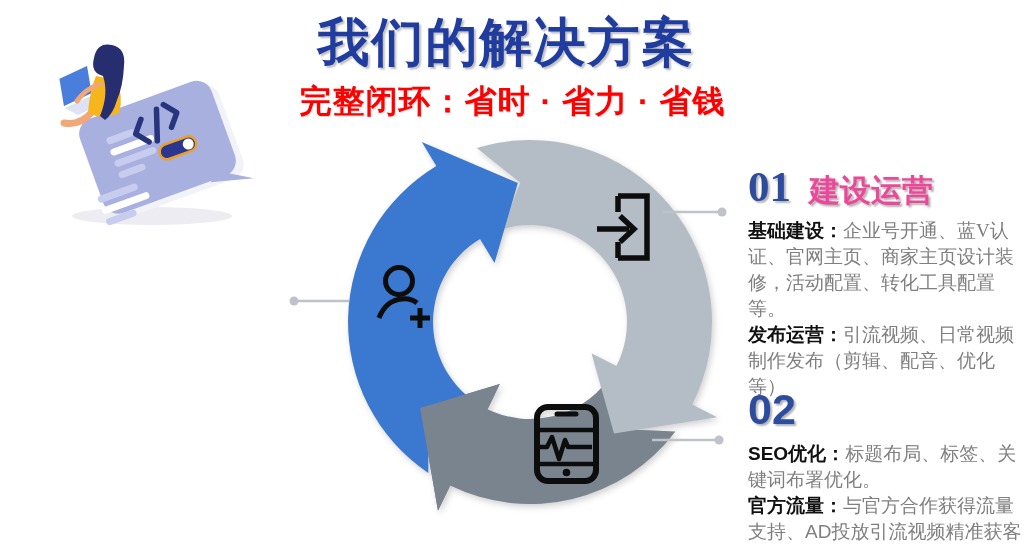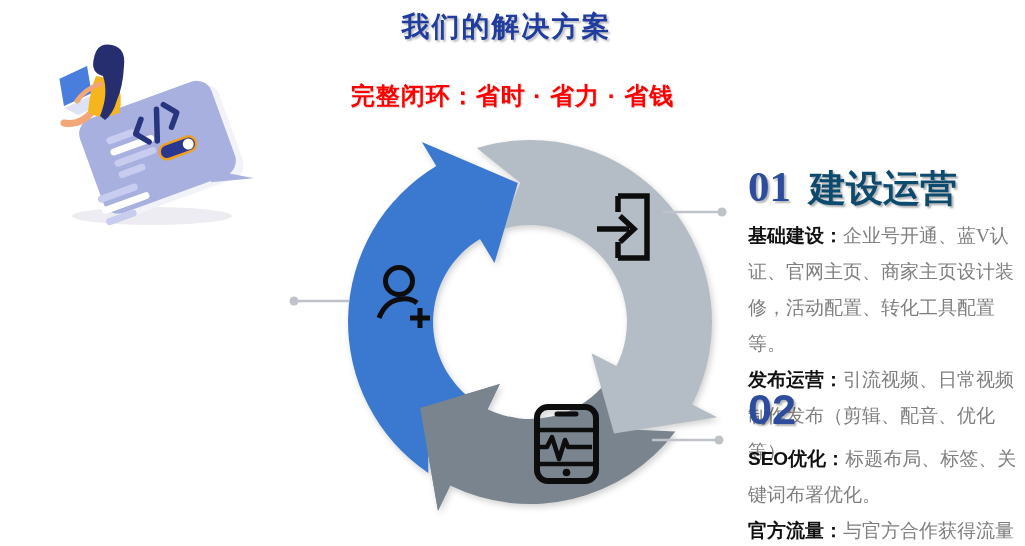--- a/index.html
+++ b/index.html
@@ -3,40 +3,40 @@
 <meta charset="utf-8">
 <style>
   html,body{margin:0;padding:0;background:#ffffff;}
   .stage{
     position:relative;width:1025px;height:546px;overflow:hidden;background:#ffffff;
     font-family:"Liberation Sans","DejaVu Sans",sans-serif;
   }
   .bgsvg{position:absolute;left:0;top:0;width:1025px;height:546px;}
   .title{
     position:absolute;left:0;right:12px;top:8px;text-align:center;
-    font-size:28px;font-weight:bold;color:#1F3C9E;letter-spacing:2px;
+    font-size:52px;font-weight:bold;color:#1F3C9E;letter-spacing:2px;
     text-shadow:2px 2px 2px rgba(0,0,0,0.25);
   }
   .subtitle{
     position:absolute;left:0;right:0;top:80px;text-align:center;
-    font-size:24px;font-weight:bold;color:#FF0000;letter-spacing:1px;
+    font-size:32px;font-weight:bold;color:#FF0000;letter-spacing:1px;
     text-shadow:1px 1px 1px rgba(0,0,0,0.15);
   }
   .sec{position:absolute;}
   .sec-head{display:flex;align-items:baseline;}
   .num{
     font-size:43px;font-weight:bold;color:#2E4C9E;line-height:1;
     text-shadow:2px 2px 2px rgba(0,0,0,0.3);
   }
   .hd{
-    font-size:37px;font-weight:bold;color:#0c4a6e;margin-left:18px;line-height:1;
+    font-size:31px;font-weight:bold;color:#ec4899;margin-left:18px;line-height:1;
     text-shadow:2px 2px 2px rgba(0,0,0,0.3);
   }
   .sec p{
-    margin:0;font-size:19px;line-height:36px;color:#7F7F7F;
+    margin:0;font-size:19px;line-height:26px;color:#7F7F7F;
     text-align:left;word-break:break-all;
   }
   .sec p b{color:#111111;font-weight:bold;}
   .sec01{left:748px;top:165px;width:276px;font-family:Liberation Serif, serif;}
   .sec01 .sec-head{margin-bottom:10px;}
   .sec02{left:748px;top:388px;width:278px;}
   .sec02 .sec-head{margin-bottom:10px;flex-direction:column;}
   .sec03{left:20px;top:253px;width:284px;}
   .sec03 .sec-head{margin-bottom:8px;margin-left:64px;}
   .sec03 .hd{margin-left:30px;}

